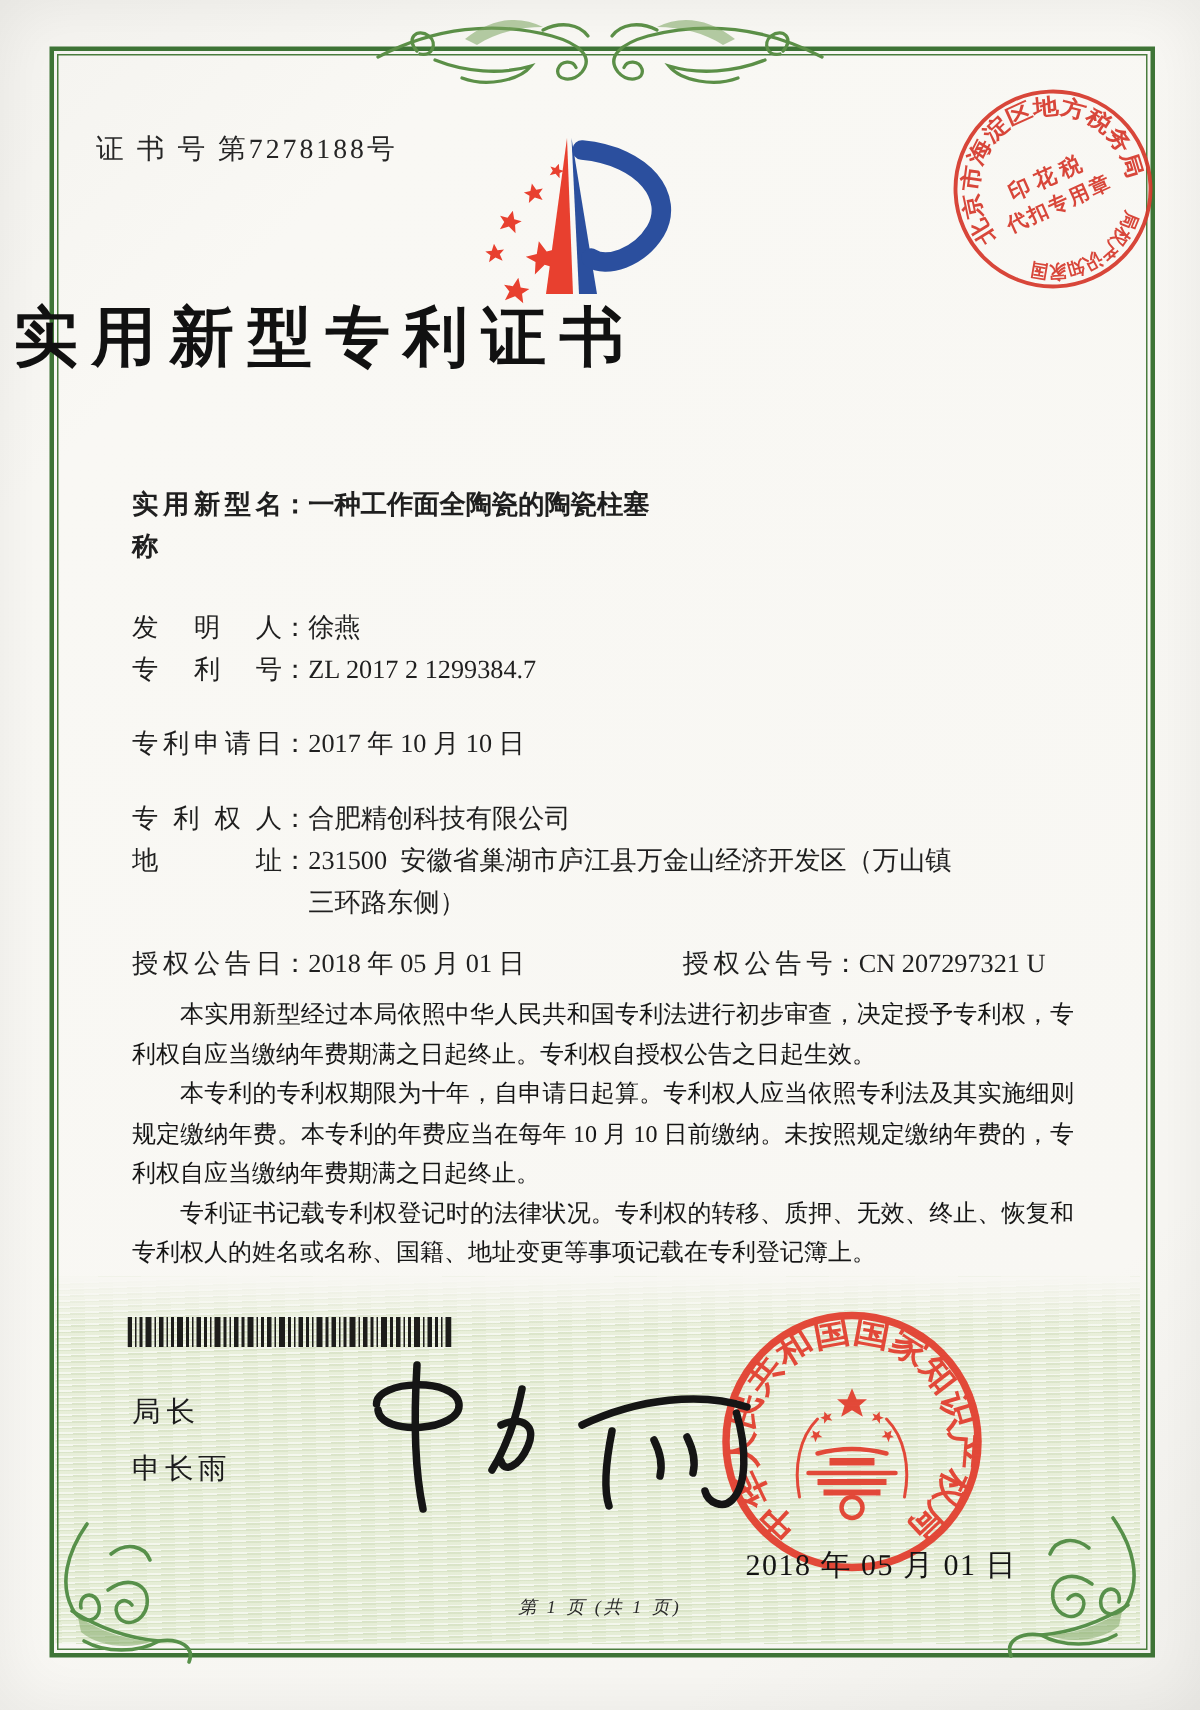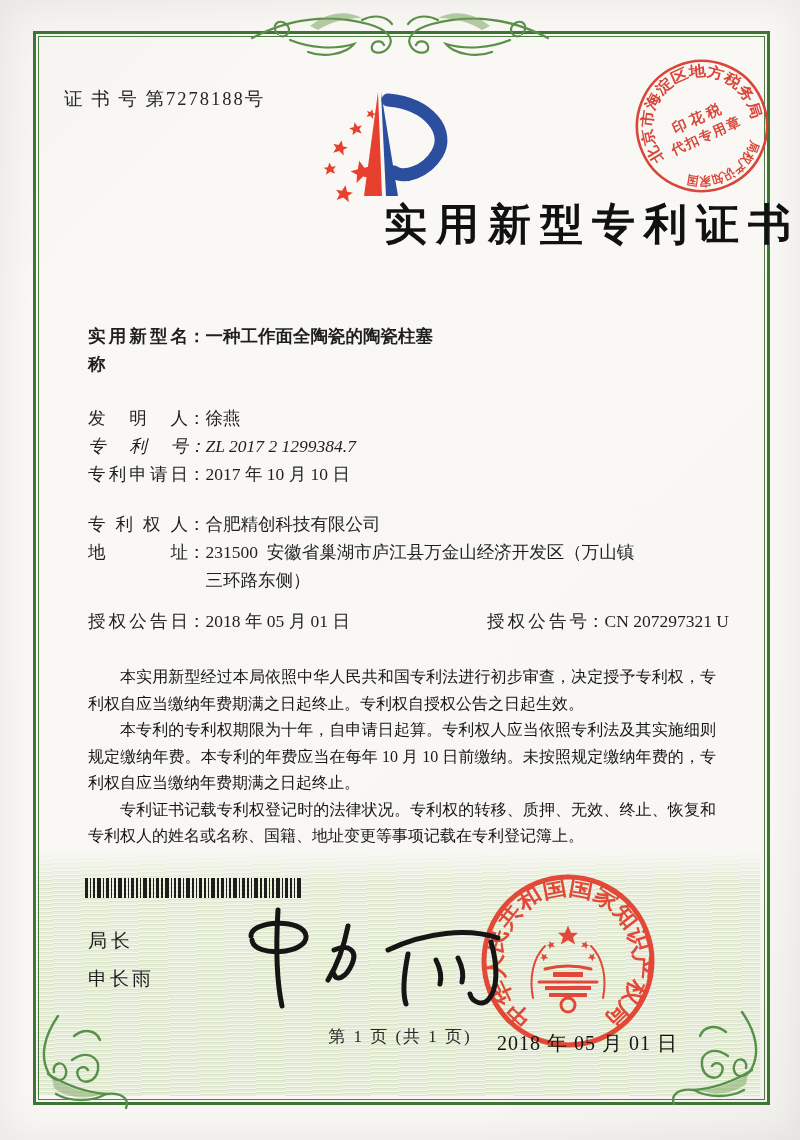--- a/index.html
+++ b/index.html
@@ -12,49 +12,49 @@
          border:3px solid #3e7436;z-index:4;pointer-events:none;}
   .frame-inner{position:absolute;left:2px;top:2px;right:2px;bottom:2px;border:1px solid #4a7d3e;}
   
   .green-zone{position:absolute;left:37px;top:851px;width:723px;height:245px;z-index:1;
       background-image:
         repeating-linear-gradient(178deg, rgba(255,255,255,.55) 0 1px, rgba(163,186,132,.18) 1px 2px, rgba(233,239,219,0) 2px 4px),
         linear-gradient(#e9efdb,#e5edd6);}
   .green-zone::before{content:"";position:absolute;left:0;top:0;right:0;height:34px;
       background:linear-gradient(#f8f7f3,rgba(248,247,243,0));}
   .cert-no{position:absolute;left:64px;top:86px;font-size:18.5px;letter-spacing:2px;color:#262626;z-index:5;}
-  .title{position:absolute;left:0;top:196px;width:100%;text-align:right;font-size:43px;font-weight:bold;
+  .title{position:absolute;left:0;top:196px;width:100%;text-align:left;font-size:43px;font-weight:bold;
          letter-spacing:9px;text-indent:9px;color:#111;z-index:5;}
   .fields{position:absolute;left:88px;top:322px;width:626px;font-size:17.5px;line-height:28px;z-index:5;}
   .f-row{margin:0;}
   .f-label{display:inline-block;width:100px;text-align:justify;text-align-last:justify;vertical-align:top;}
   .f-colon{display:inline-block;vertical-align:top;}
   .f-value{display:inline-block;vertical-align:top;white-space:pre-wrap;max-width:500px;}
   .row-name{margin-bottom:26px;font-weight:bold;}
   .row-inventor{}
-  .row-patno{font-style:italic;}
+  .row-patno{margin-bottom:21px;}
   .row-fdate{margin-bottom:22px;}
   .row-patentee{}
   .row-address{margin-bottom:13px;}
   .row-grant{position:relative;}
-  .grant-no-pair{position:absolute;left:367px;top:0;white-space:nowrap;margin-left:32px;}
+  .grant-no-pair{position:absolute;left:367px;top:0;white-space:nowrap;}
   .body-text{position:absolute;left:88px;top:664px;width:628px;font-size:16px;line-height:26.5px;
              color:#161616;z-index:5;text-align:justify;}
   .body-text p{margin:0;text-indent:2em;}
   .barcode{position:absolute;left:85px;top:878px;z-index:5;}
   .issuer-title{position:absolute;left:88px;top:928px;font-size:19px;letter-spacing:4px;z-index:5;
                 font-family:"Liberation Sans","DejaVu Sans",sans-serif;color:#1c1c1c;}
   .issuer-name{position:absolute;left:88px;top:966px;font-size:19px;letter-spacing:3px;z-index:5;
                font-family:Liberation Sans, sans-serif;color:#1c1c1c;}
   .signature{position:absolute;left:196px;top:898px;z-index:6;}
   .cnipa-seal{position:absolute;left:473px;top:866px;z-index:5;opacity:.92;}
   .seal-date{position:absolute;left:497px;top:1030px;font-size:20px;letter-spacing:1px;color:#141414;z-index:7;}
   .tax-stamp{position:absolute;left:617px;top:41px;z-index:5;transform:rotate(-24deg);opacity:.93;}
-  .footer{position:absolute;left:0;top:1025px;width:100%;text-align:center;font-size:17px;
-          letter-spacing:2px;color:#2a2a2a;z-index:5;}
+  .footer{position:absolute;left:0;top:1063px;width:100%;text-align:center;font-size:12px;
+          letter-spacing:2px;color:#2a2a2a;z-index:5;font-style:italic;}
   .orn-top{position:absolute;left:250px;top:8px;z-index:6;}
   .orn-bl{position:absolute;left:28px;top:1014px;z-index:6;}
   .orn-br{position:absolute;left:657px;top:1010px;z-index:6;}
   .logo{position:absolute;left:318px;top:84px;z-index:5;}
 </style>
 </head>
 <body>
 
 <div class="page">
 

